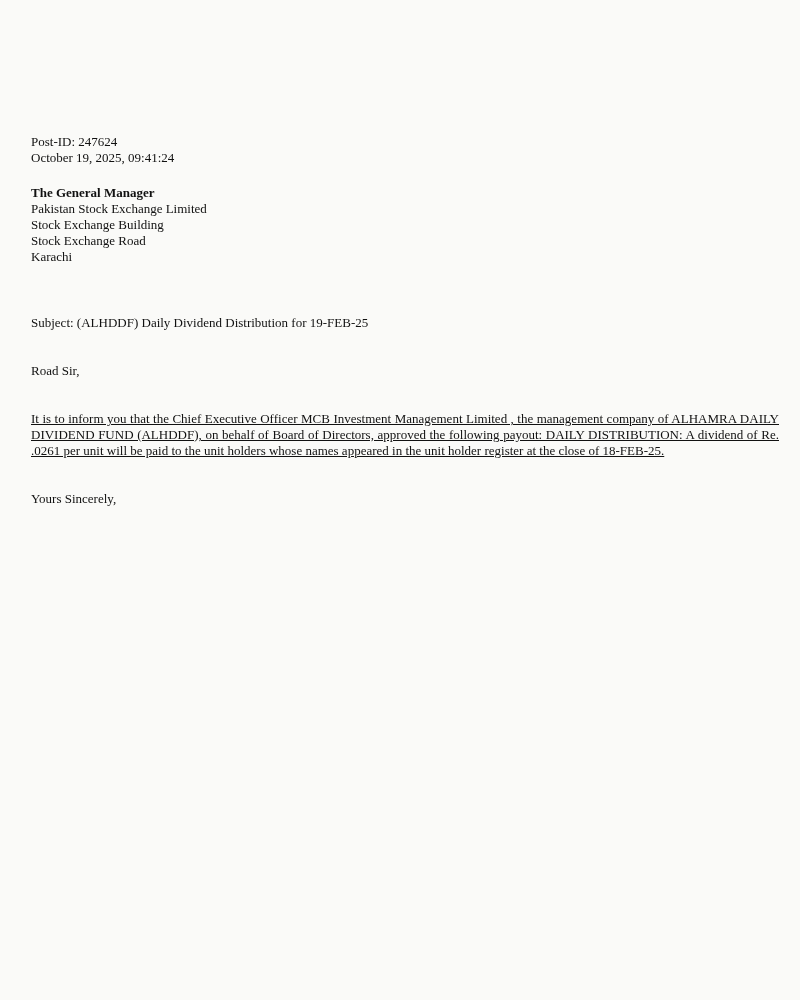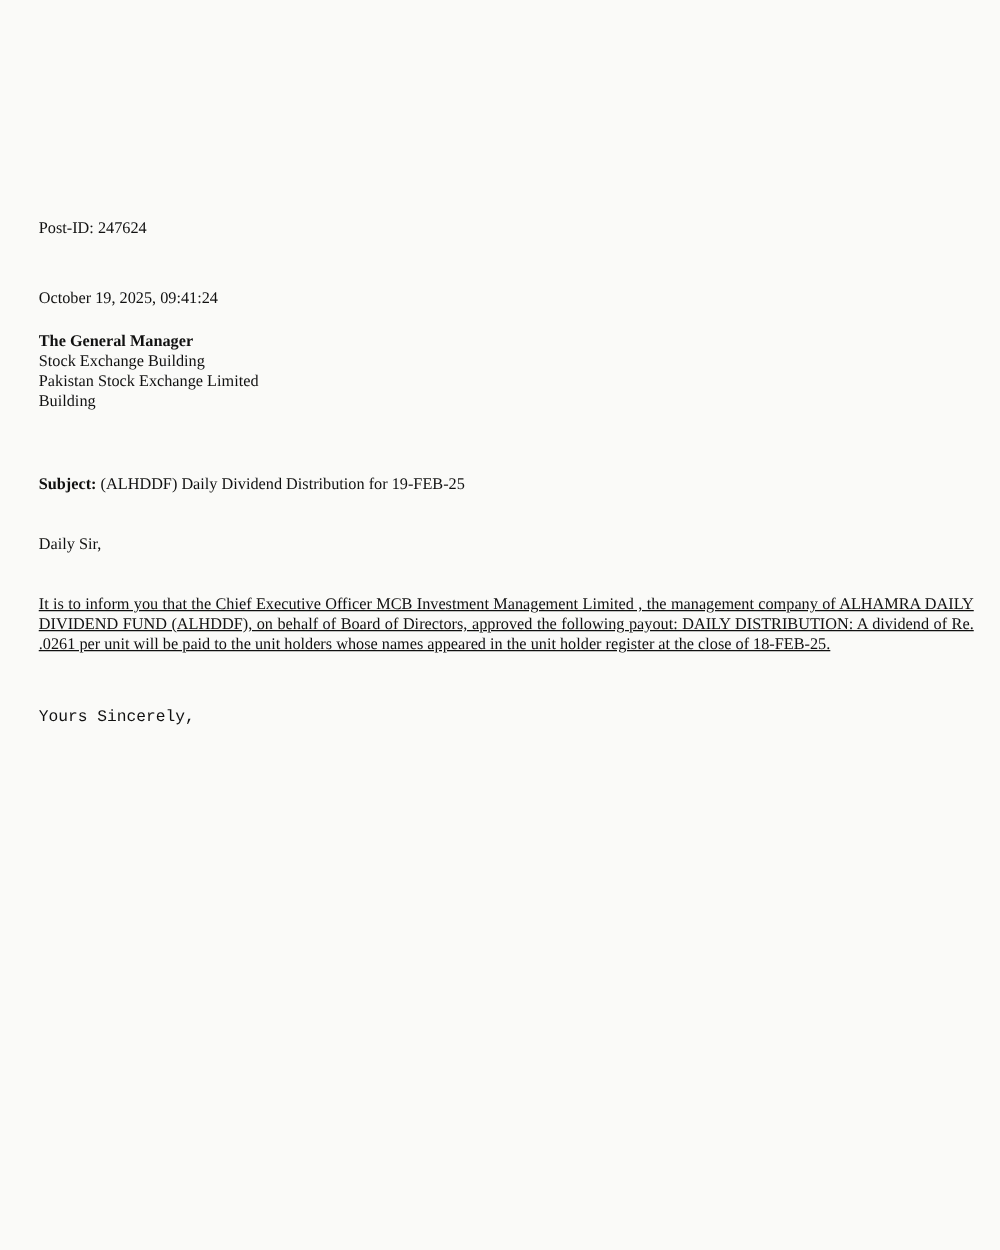--- a/index.html
+++ b/index.html
@@ -15,58 +15,59 @@
     height: 1000px;
     background: #fafaf8;
     padding: 134px 21px 0 31px;
   }
   .letter {
     width: 748px;
     font-size: 13px;
     line-height: 16px;
   }
   .meta-block { }
-  .meta-line { display: block; margin-top: 40px; }
+  .meta-line { display: block; }
   .recipient-block { margin-top: 19px; }
   .recipient-line { display: block; }
   .bold { font-weight: bold; }
   .subject-block { margin-top: 50px; }
-  .subject-label { font-weight: bold; }
+  .subject-label { font-weight: normal; }
   .subject-text { }
   .salutation-block { margin-top: 32px; }
   .body-block {
     margin-top: 32px;
     text-align: justify;
     text-decoration: underline;
   }
-  .closing-block { margin-top: 43px; font-family: Liberation Mono, monospace; }
+  .closing-block { margin-top: 32px; }
 </style>
 </head>
 <body>
 
 <div class="page">
   <div class="letter">
 
     <div class="meta-block">
       <span class="meta-line">Post-ID: 247624</span>
       <span class="meta-line">October 19, 2025, 09:41:24</span>
     </div>
 
     <div class="recipient-block">
       <span class="recipient-line bold">The General Manager</span>
+      <span class="recipient-line">Pakistan Stock Exchange Limited</span>
       <span class="recipient-line">Stock Exchange Building</span>
-      <span class="recipient-line">Pakistan Stock Exchange Limited</span>
-      <span class="recipient-line">Building</span>
+      <span class="recipient-line">Stock Exchange Road</span>
+      <span class="recipient-line">Karachi</span>
     </div>
 
     <div class="subject-block">
       <span class="subject-label">Subject:</span>
       <span class="subject-text">(ALHDDF) Daily Dividend Distribution for 19-FEB-25</span>
     </div>
 
-    <div class="salutation-block">Daily Sir,</div>
+    <div class="salutation-block">Road Sir,</div>
 
     <div class="body-block">It is to inform you that the Chief Executive Officer MCB Investment Management Limited , the management company of ALHAMRA DAILY DIVIDEND FUND (ALHDDF), on behalf of Board of Directors, approved the following payout: DAILY DISTRIBUTION: A dividend of Re. .0261 per unit will be paid to the unit holders whose names appeared in the unit holder register at the close of 18-FEB-25.</div>
 
     <div class="closing-block">Yours Sincerely,</div>
 
   </div>
 </div>
 
 </body></html>

